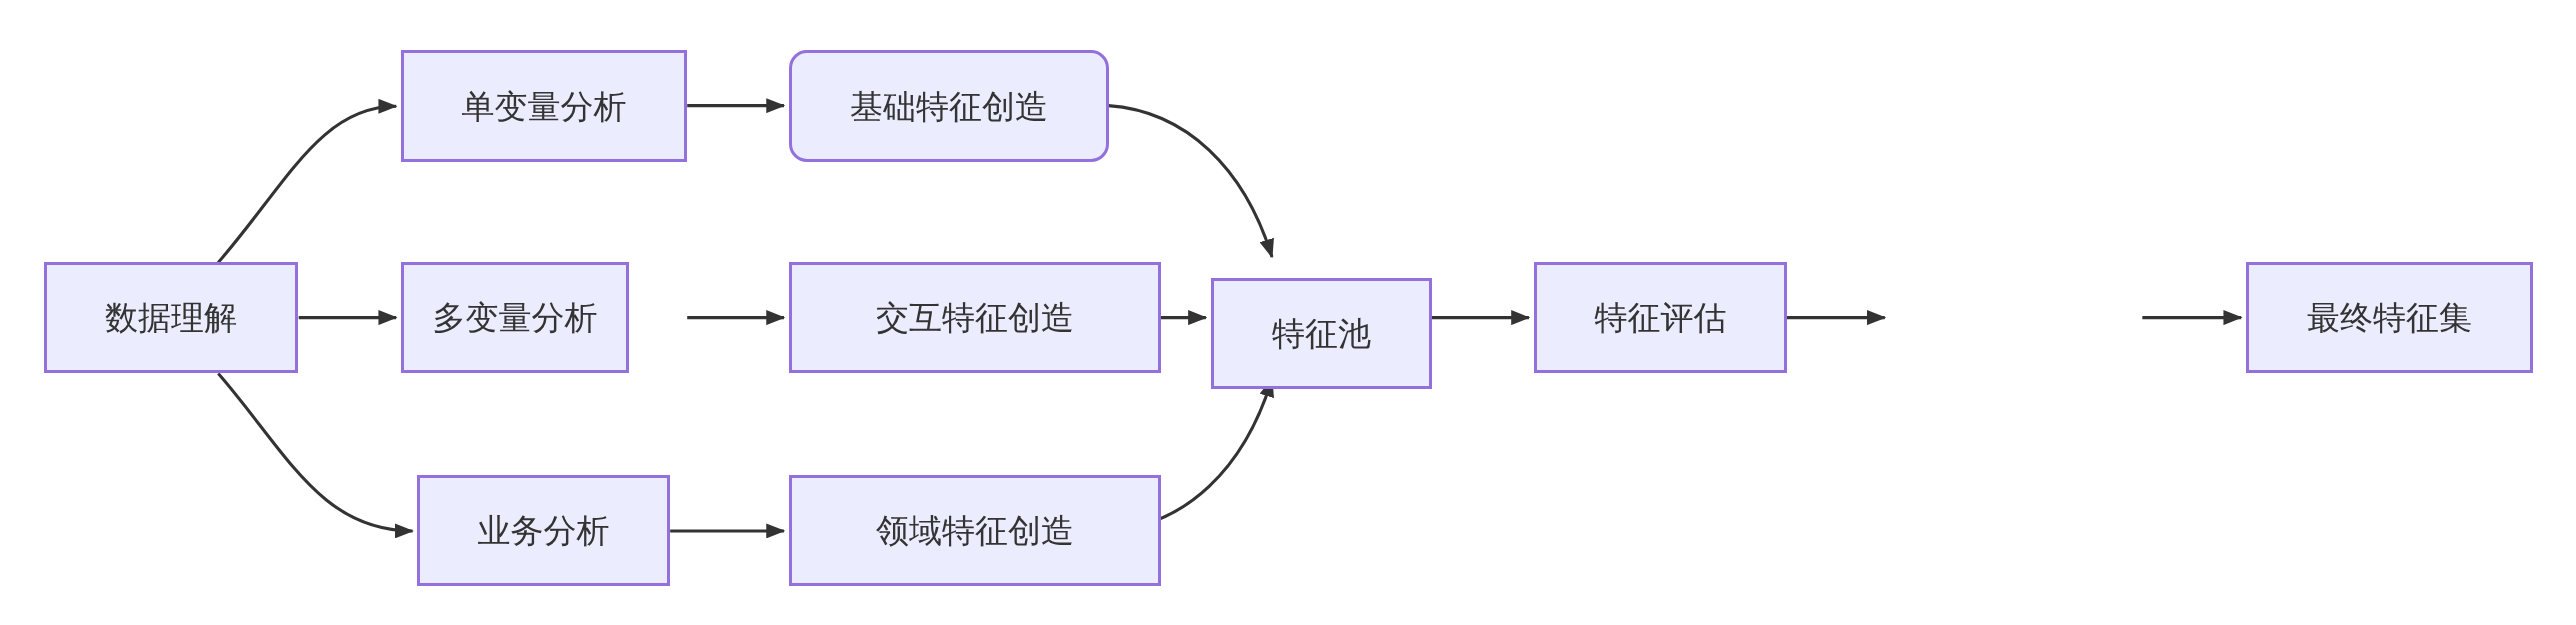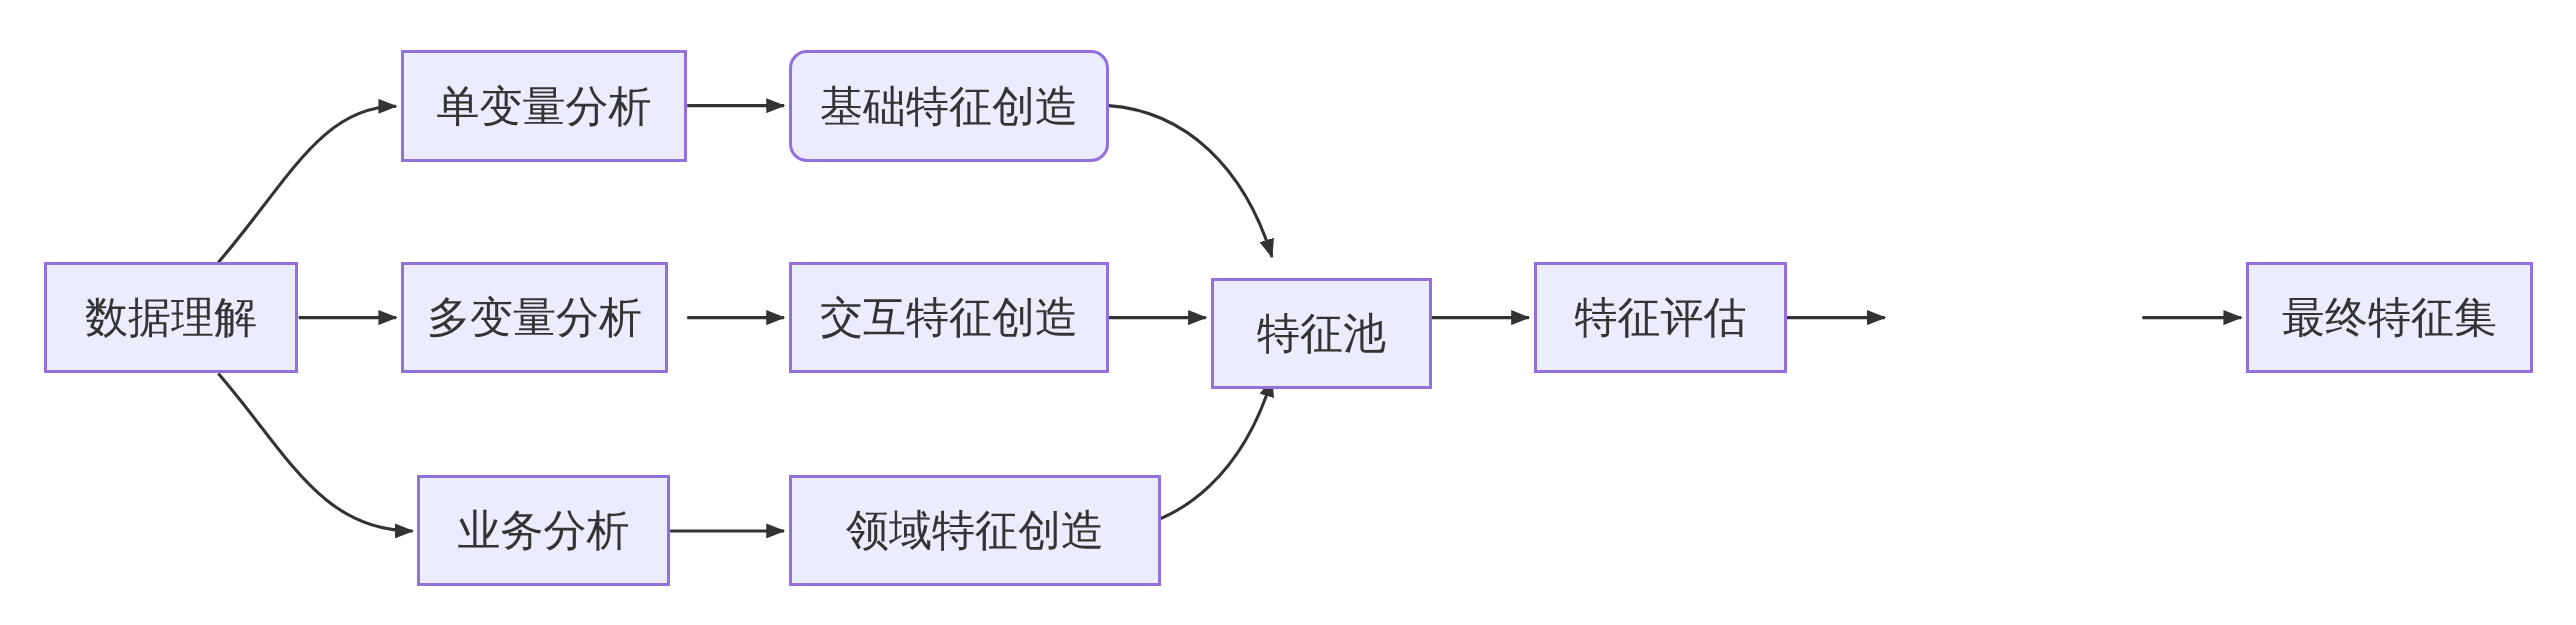--- a/index.html
+++ b/index.html
@@ -26,35 +26,35 @@
     fill: none;
     stroke: #333333;
     stroke-width: 4.5px;
   }
   .node {
     position: absolute;
     box-sizing: border-box;
     background: #ECECFF;
     border: 3.1px solid #9370DB;
     color: #333333;
-    font-size: 43px;
+    font-size: 33px;
     line-height: 1;
     display: flex;
     align-items: center;
     justify-content: center;
     text-align: center;
     white-space: nowrap;
   }
   
   .n-data-understanding        { left:   44px; top: 262px; width: 254px; height: 111px; }
   .n-univariate-analysis       { left:  401px; top:  50px; width: 286px; height: 112px; }
-  .n-multivariate-analysis     { left:  401px; top: 262px; width: 267px; height: 111px; }
+  .n-multivariate-analysis     { left:  401px; top: 262px; width: 228px; height: 111px; }
   .n-business-analysis         { left:  417px; top: 475px; width: 253px; height: 111px; }
   .n-basic-feature-creation    { left: 789px; top:  50px; width: 320px; height: 112px; border-radius: 18px; }
-  .n-interaction-feature-creation { left: 789px; top: 262px; width: 320px; height: 111px; }
+  .n-interaction-feature-creation { left: 789px; top: 262px; width: 372px; height: 111px; }
   .n-domain-feature-creation   { left: 789px; top: 475px; width: 372px; height: 111px; }
   .n-feature-pool              { left: 1211px; top: 262px; width: 221px; height: 111px; margin-top: 16px; }
   .n-feature-evaluation        { left: 1534px; top: 262px; width: 253px; height: 111px; }
   .n-feature-selection         { left: 1890px; top: 262px; width: 253px; height: 111px; }
   .n-final-feature-set         { left: 2246px; top: 262px; width: 287px; height: 111px; }
 </style>
 </head>
 <body>
 
 <div class="canvas">

